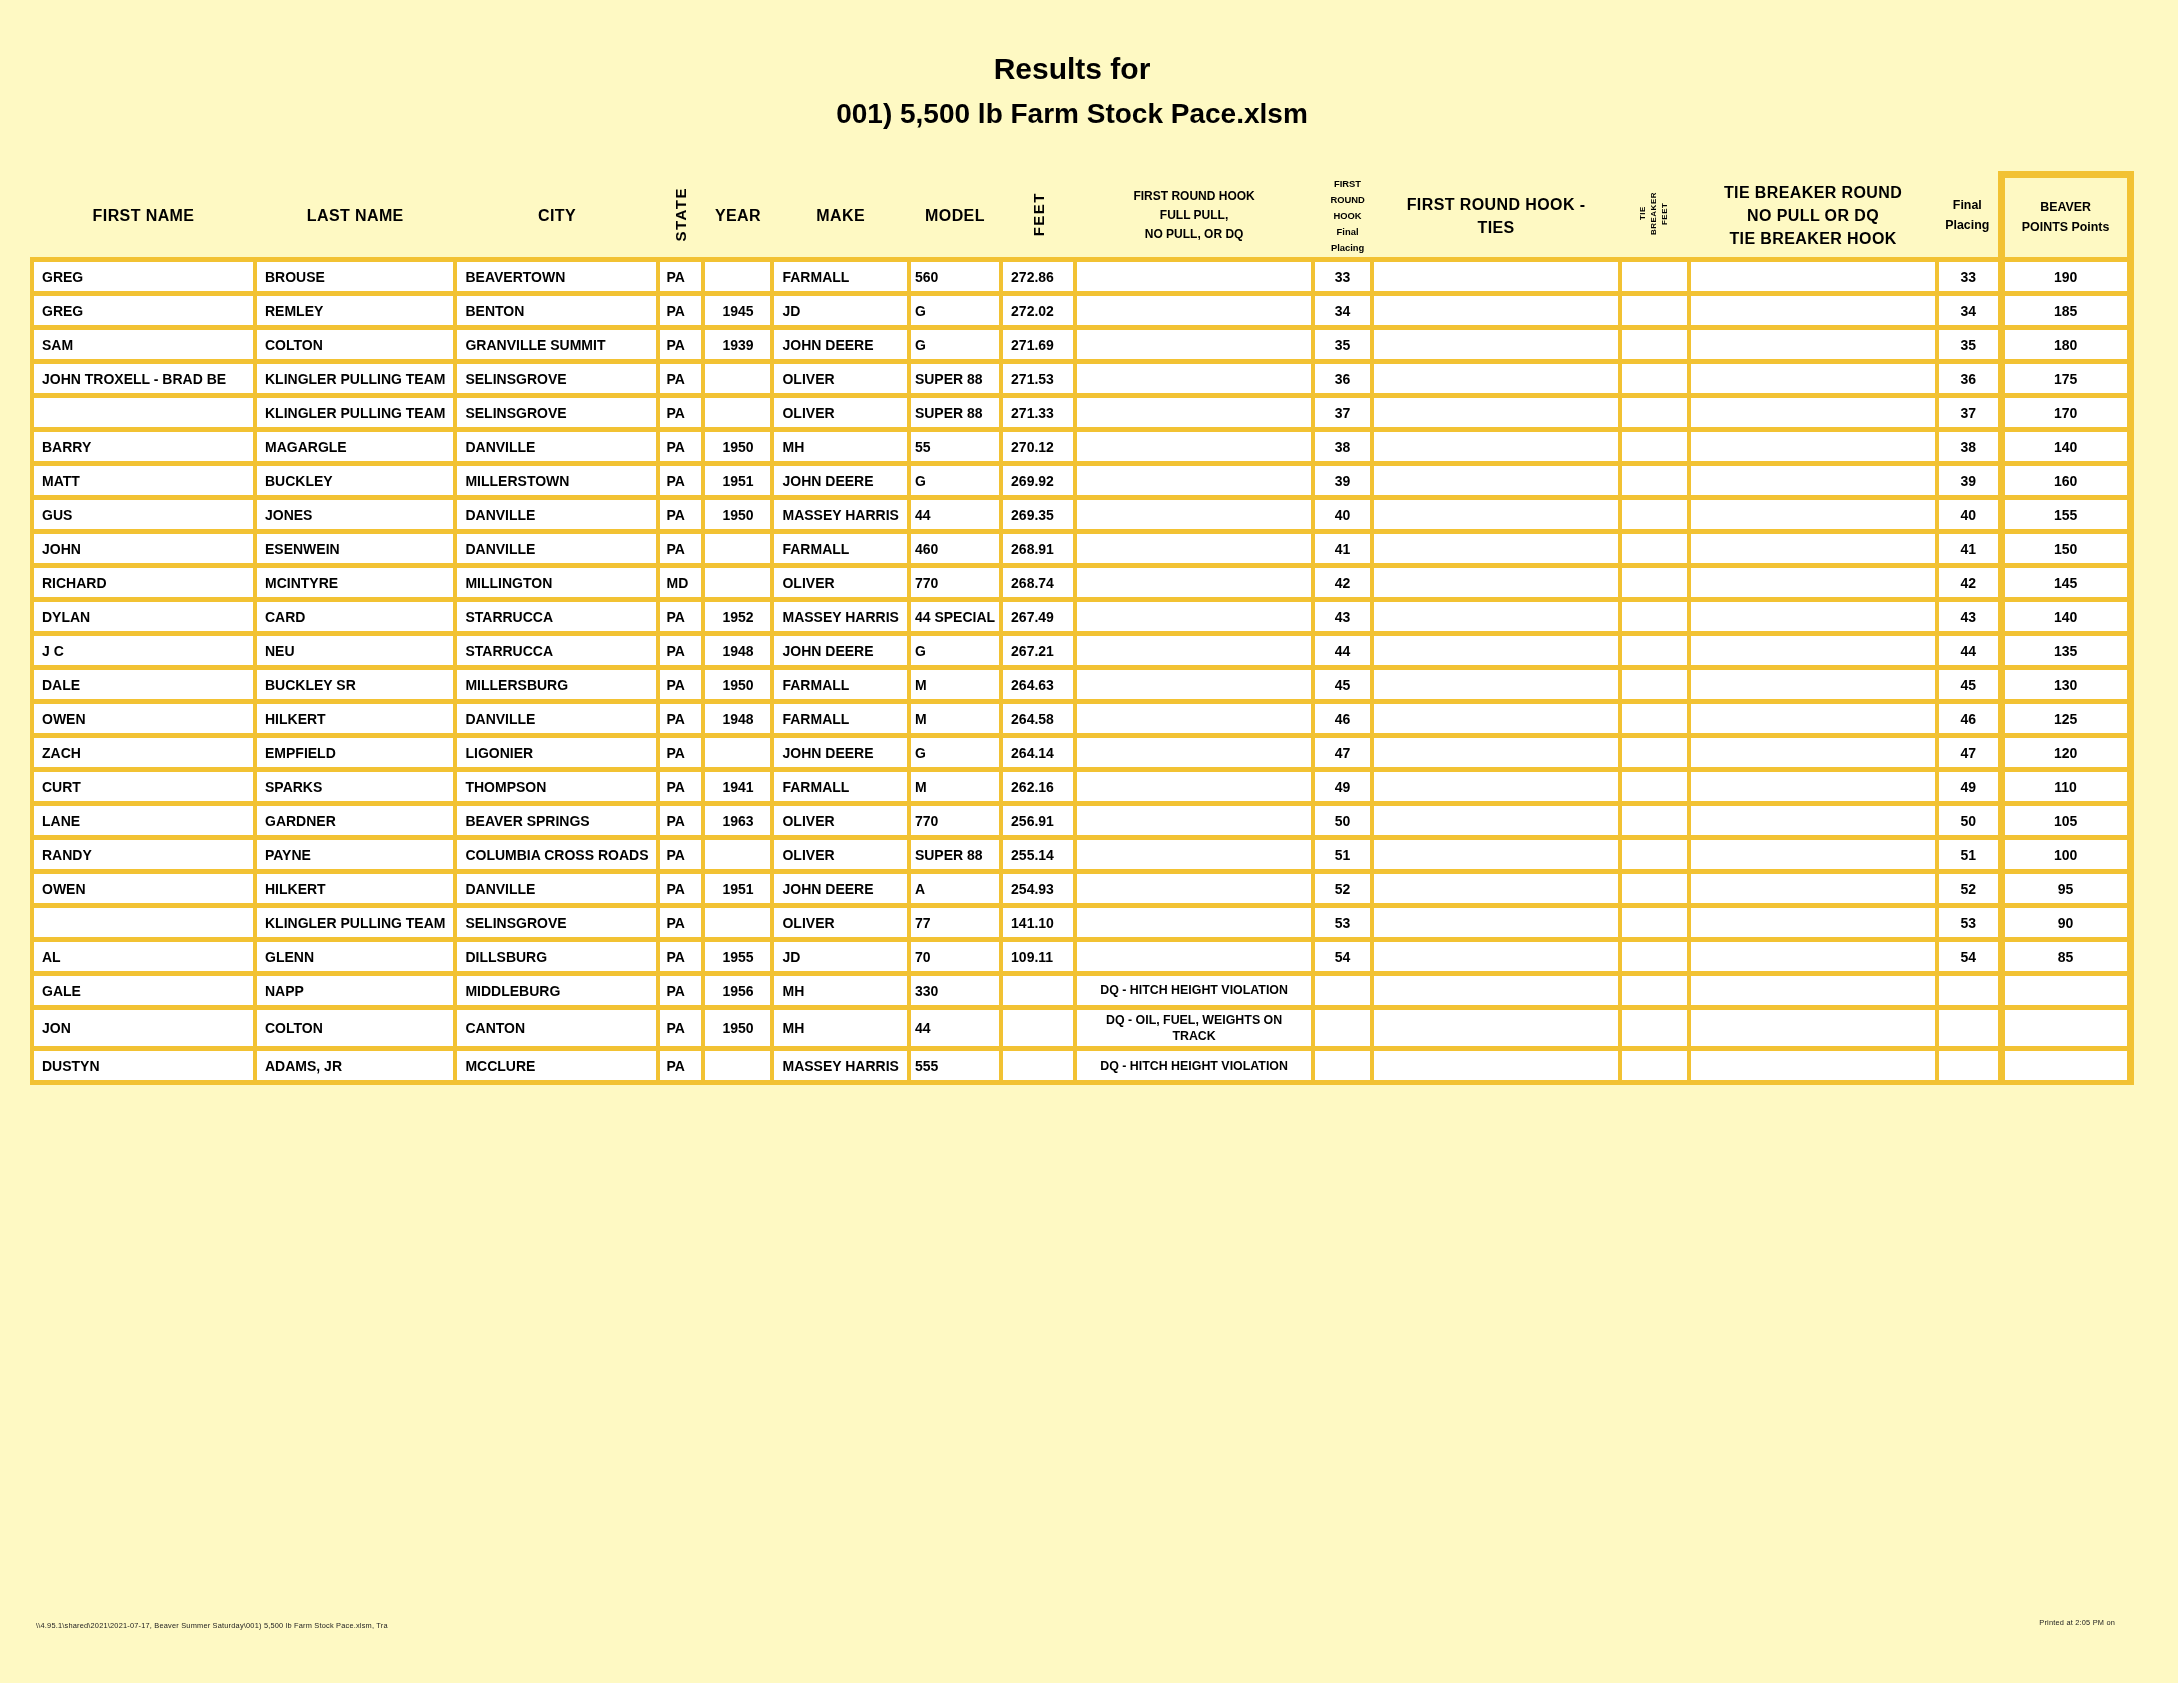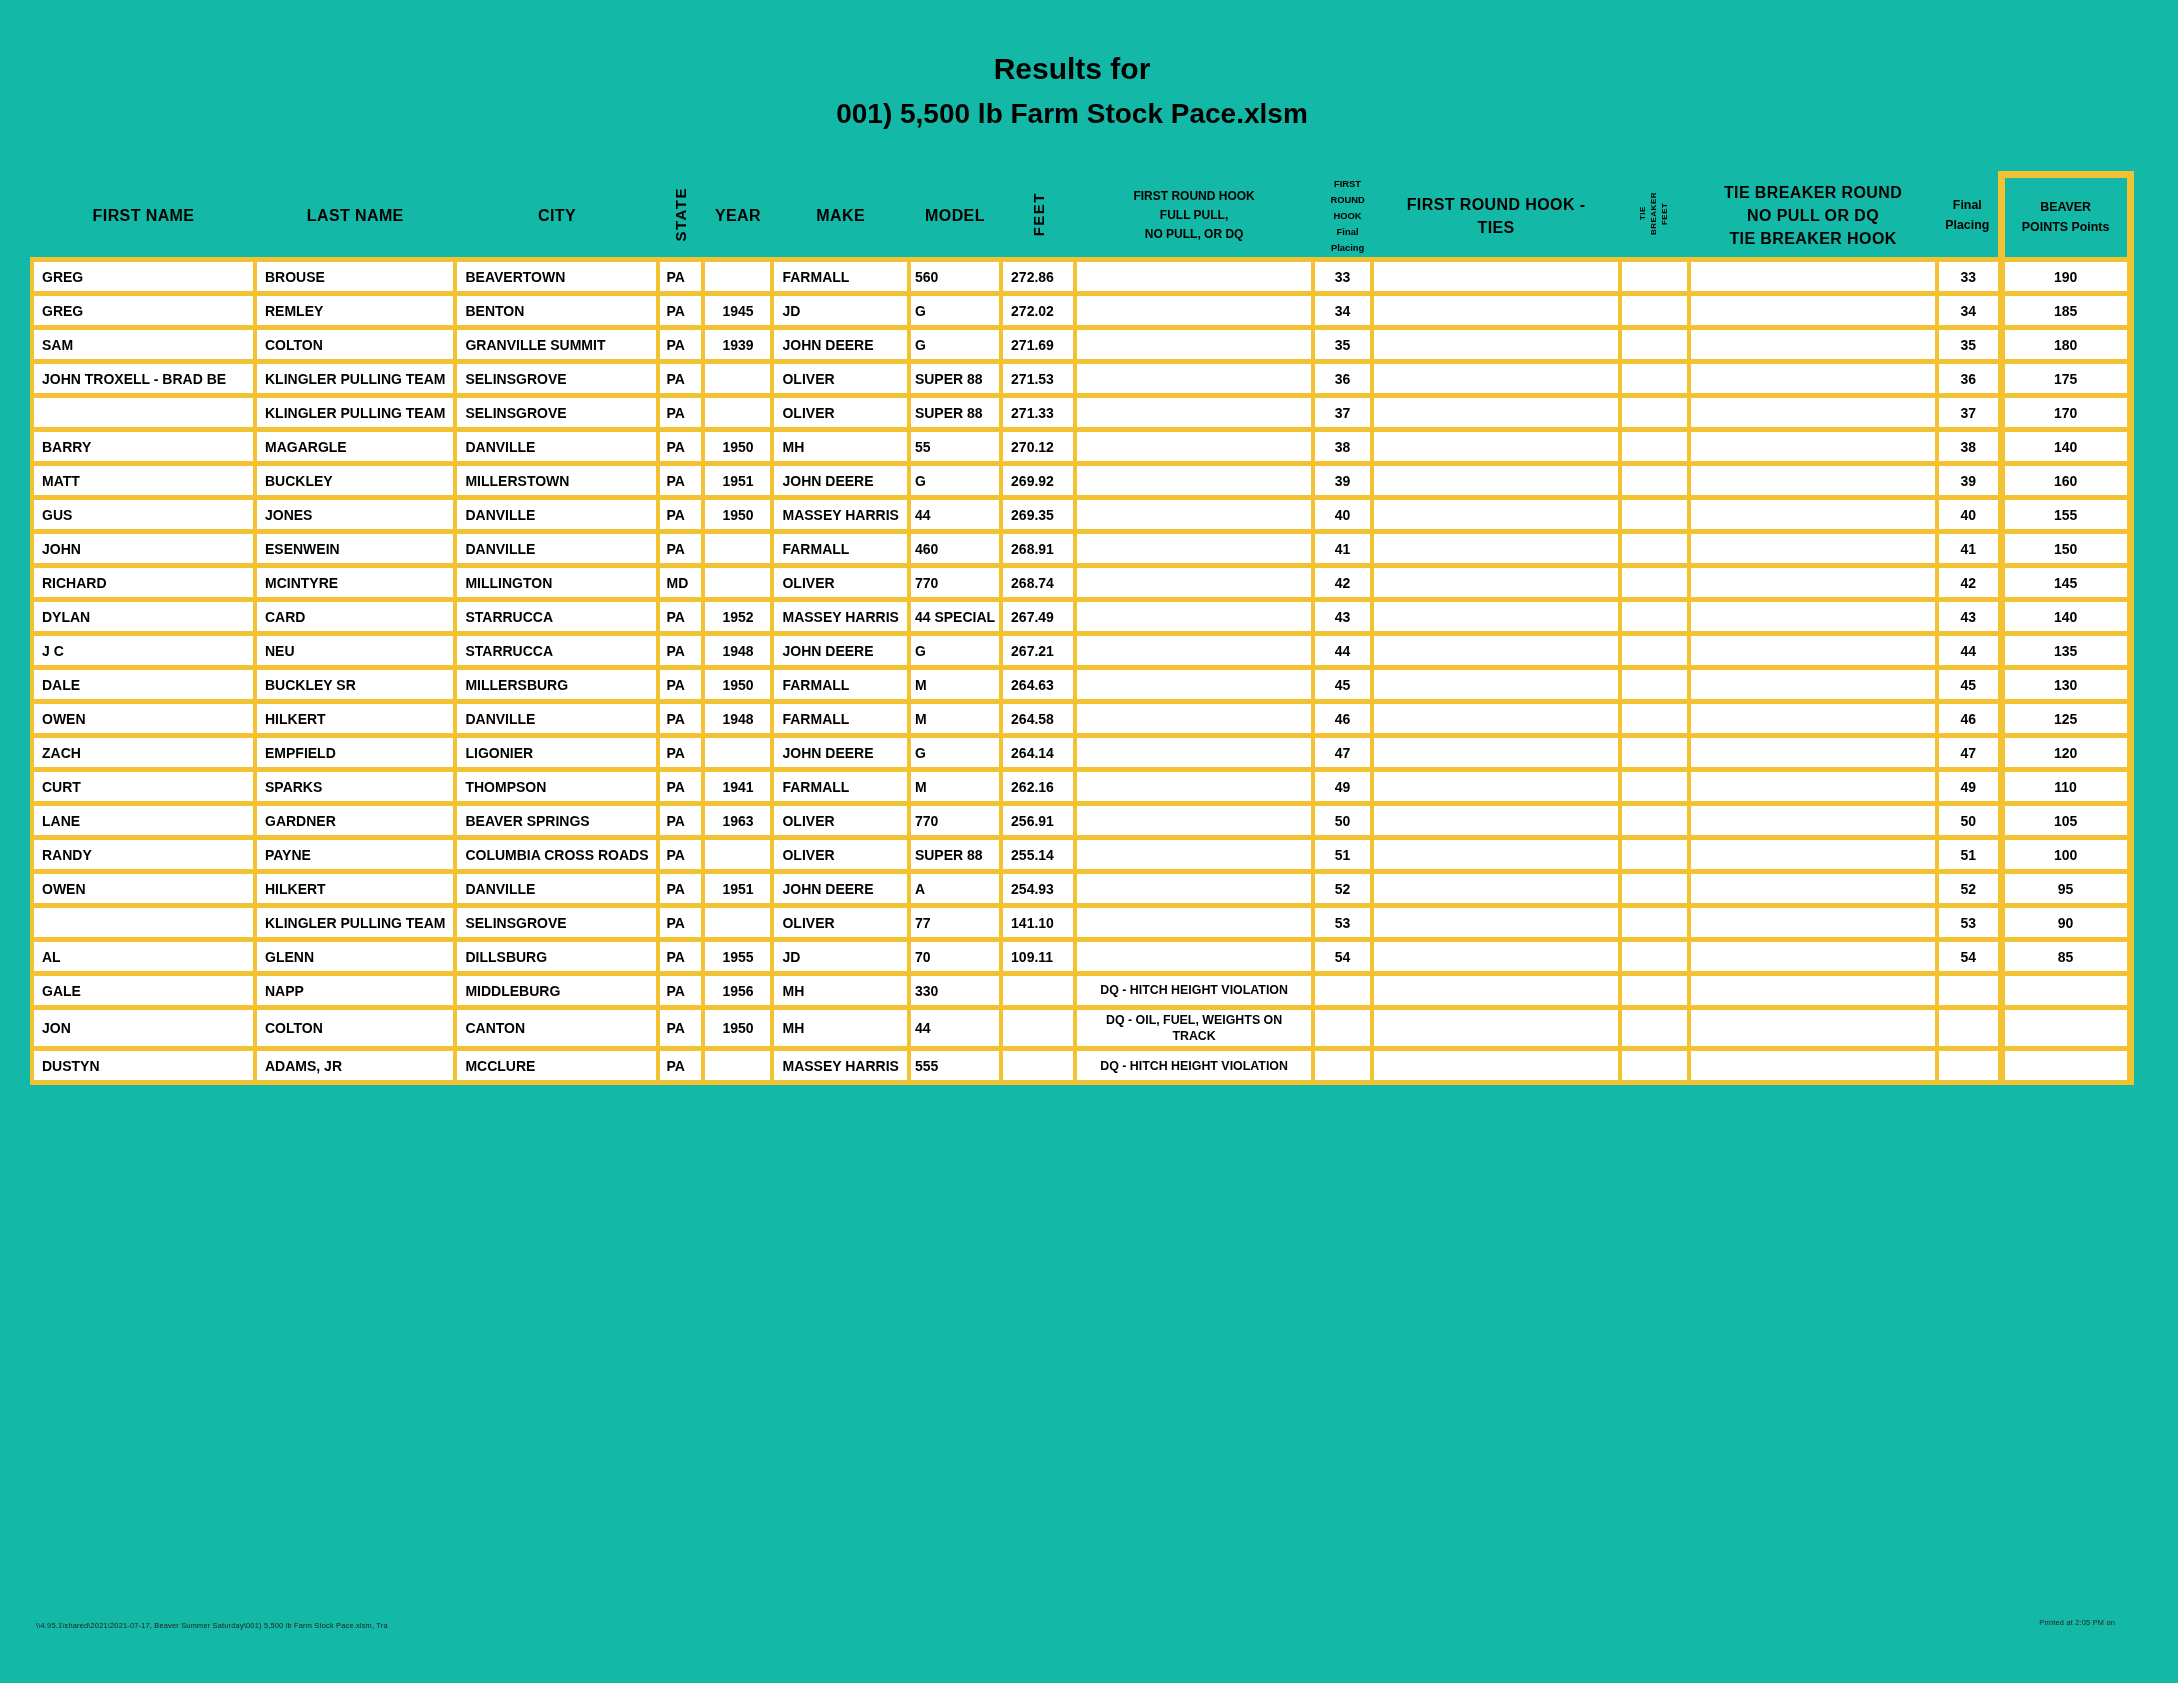--- a/index.html
+++ b/index.html
@@ -3,21 +3,21 @@
 <meta charset="utf-8">
 <style>
   :root { --grid: #F2C233; }
   * { box-sizing: border-box; }
   html,body { margin:0; padding:0; background:#ffffff; }
   body {
     width:2178px; height:1683px;
     font-family:"Liberation Sans", sans-serif;
     color:#000;
   }
-  .page { position:relative; width:2178px; height:1683px; overflow:hidden; background:#14b8a6; }
+  .page { position:relative; width:2178px; height:1683px; overflow:hidden; background:#fef9c3; }
 
   .title-block { width:2084px; margin-left:30px; padding-top:51px; }
   .title1 { text-align:center; font-weight:bold; font-size:30px; line-height:35px; }
   .title2 { text-align:center; font-weight:bold; font-size:28px; line-height:31px; margin-top:12px; }
 
   table.results {
     border-collapse:collapse; table-layout:fixed;
     margin:42px 0 0 30px;
   }
   thead th {

